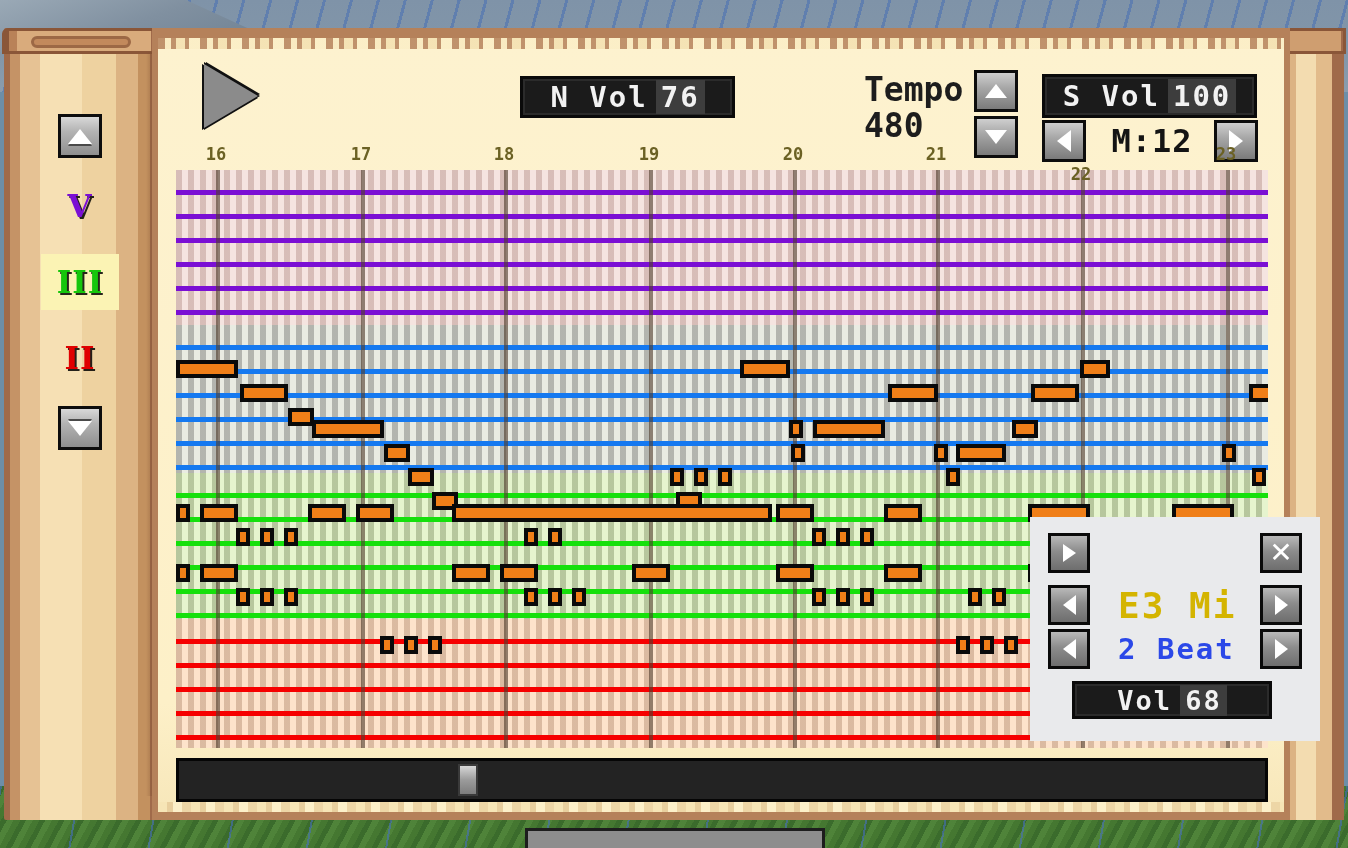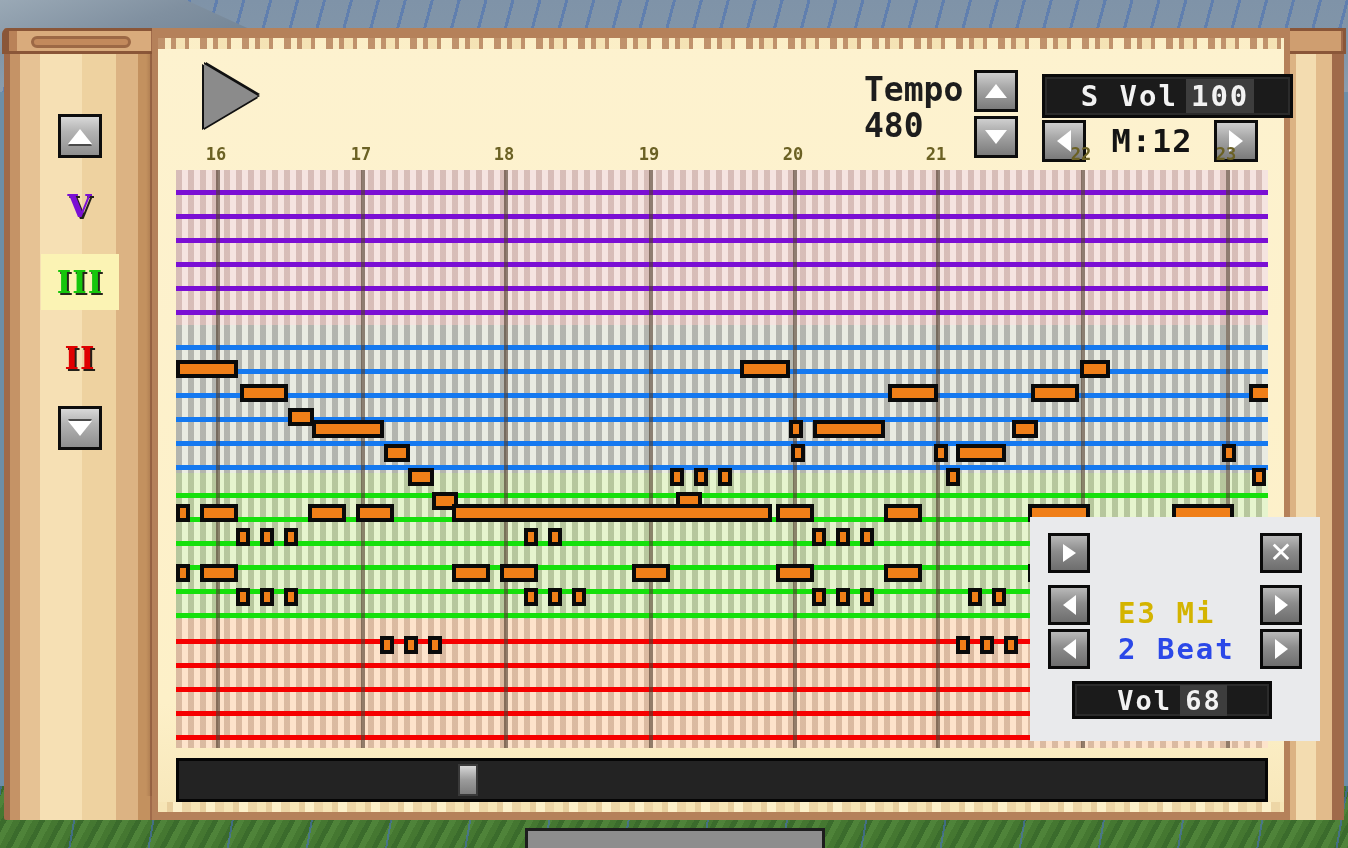--- a/index.html
+++ b/index.html
@@ -143,21 +143,21 @@
   .lcd{
     background:#1b1b1b; border:3px solid #0a0a0a;
     color:#f2f2f2; font-family:"DejaVu Sans Mono", monospace;
     font-size:29px; font-weight:bold; letter-spacing:2px;
     display:flex; align-items:center; justify-content:center; gap:8px;
     padding:2px 10px;
     box-shadow: inset 0 0 0 2px #2b2b2b;
   }
   .lcd .num{ background:#3d3d3d; padding:0 5px; }
   #nvol{ position:absolute; left:368px; top:48px; width:215px; height:42px; }
-  #svol{ position:absolute; left:890px; top:46px; width:251px; height:44px; }
+  #svol{ position:absolute; left:890px; top:46px; width:215px; height:44px; }
 
   #tempo{
     position:absolute; left:712px; top:44px; width:140px;
     color:#1d1d1d; font-family:"DejaVu Sans Mono", monospace;
     font-size:33px; font-weight:bold; line-height:36px; letter-spacing:0;
   }
   .sqbtn{
     width:44px; height:42px; border:3px solid #0d0d0d;
     background:linear-gradient(180deg,#cfcfcf 0%, #a8a8a8 40%, #7b7b7b 100%);
     display:flex; align-items:center; justify-content:center; position:absolute;
@@ -215,22 +215,22 @@
     width:42px; height:40px; border:3px solid #0a0a0a;
     background:linear-gradient(180deg,#b9b9b9 0%, #8c8c8c 45%, #6e6e6e 100%);
     display:flex; align-items:center; justify-content:center; position:absolute;
   }
   .p-play{ border-top:9px solid transparent; border-bottom:9px solid transparent; border-left:13px solid #fff; }
   .p-lf{ border-top:10px solid transparent; border-bottom:10px solid transparent; border-right:13px solid #fff; }
   .p-rt{ border-top:10px solid transparent; border-bottom:10px solid transparent; border-left:13px solid #fff; }
   .p-x{ color:#fff; font-size:28px; font-weight:bold; line-height:26px; font-family:"DejaVu Sans", sans-serif; }
   #pop-note{
     position:absolute; left:88px; top:72px; width:148px; height:32px;
-    color:#d4b400; font-size:29px; font-weight:bold; letter-spacing:2px;
-    font-family:"DejaVu Sans Mono", monospace; display:flex; align-items:center;margin-top:8px;
+    color:#d4b400; font-size:36px; font-weight:bold; letter-spacing:2px;
+    font-family:"DejaVu Sans Mono", monospace; display:flex; align-items:center;
   }
   #pop-len{
     position:absolute; left:88px; top:116px; width:170px; height:32px;
     color:#2b48e8; font-size:29px; font-weight:bold; letter-spacing:2px;
     font-family:"DejaVu Sans Mono", monospace; display:flex; align-items:center;
   }
   #pop-vol{
     position:absolute; left:42px; top:164px; width:200px; height:38px;
     font-size:27px;
   }
@@ -294,20 +294,24 @@
         </div>
       </div>
     <div class="side-btn">
       <div class="tri tri-down"></div>
     </div>
   </div>
 
   <div id="toolbar">
     <div id="play-btn"></div>
 
+    <div class="lcd" id="nvol">
+      <span>N Vol</span>
+      <span class="num">76</span>
+    </div>
 
     <div id="tempo">
       <div>Tempo</div>
       <div>480</div>
     </div>
 
     <div class="sqbtn" id="tempo-up">
       <div class="g-up"></div>
     </div>
     <div class="sqbtn" id="tempo-dn">
@@ -328,21 +332,21 @@
     </div>
   </div>
 
   <div id="ruler">
       <div class="mk" style="left: 40px;">16</div>
       <div class="mk" style="left: 185px;">17</div>
       <div class="mk" style="left: 328px;">18</div>
       <div class="mk" style="left: 473px;">19</div>
       <div class="mk" style="left: 617px;">20</div>
       <div class="mk" style="left: 760px;">21</div>
-      <div class="mk" style="left: 905px;">22</div>
+      <div class="mk" style="left: 905px; margin-top: 20px;">22</div>
       <div class="mk" style="left: 1050px;">23</div>
     </div>
 
   <div id="grid">
       <div class="zone" style="top: 0px; height: 155px; background: rgb(245, 228, 224);">
         <div class="vlines" style="background: repeating-linear-gradient(90deg, rgba(110, 50, 40, 0.22) 0px, rgba(110, 50, 40, 0.22) 6px, rgba(0, 0, 0, 0) 6px, rgba(0, 0, 0, 0) 12px);"></div>
         <div class="hline" style="top: 20px; background: rgb(123, 15, 212);"></div>
         <div class="hline" style="top: 44px; background: rgb(123, 15, 212);"></div>
         <div class="hline" style="top: 68px; background: rgb(123, 15, 212);"></div>
         <div class="hline" style="top: 92px; background: rgb(123, 15, 212);"></div>

